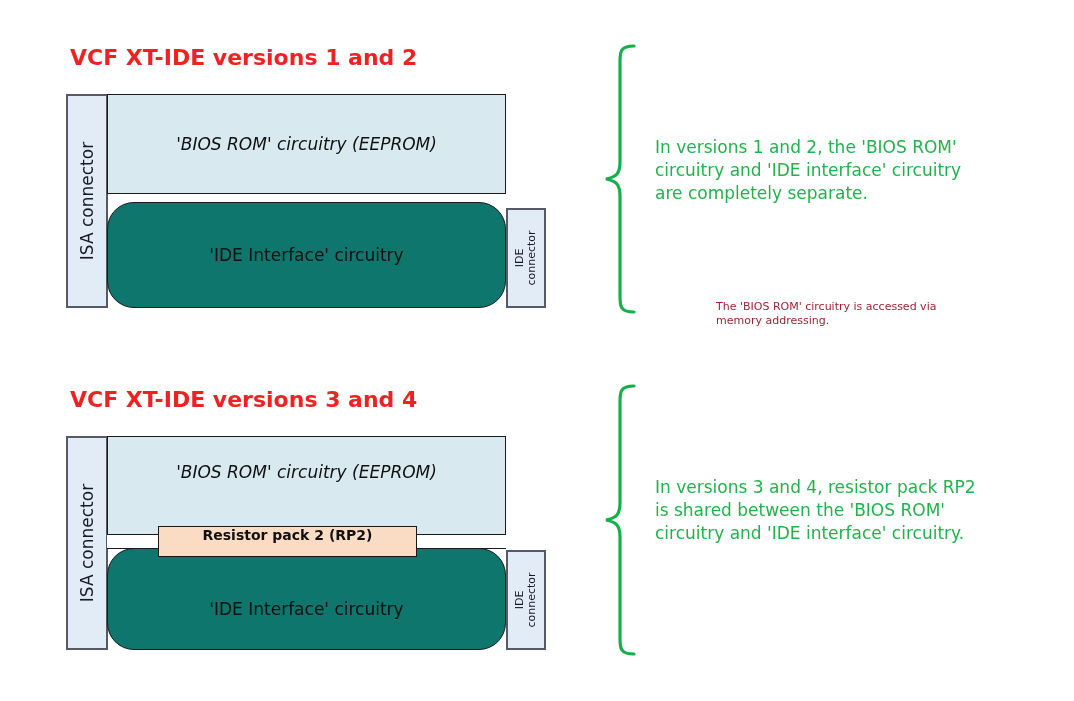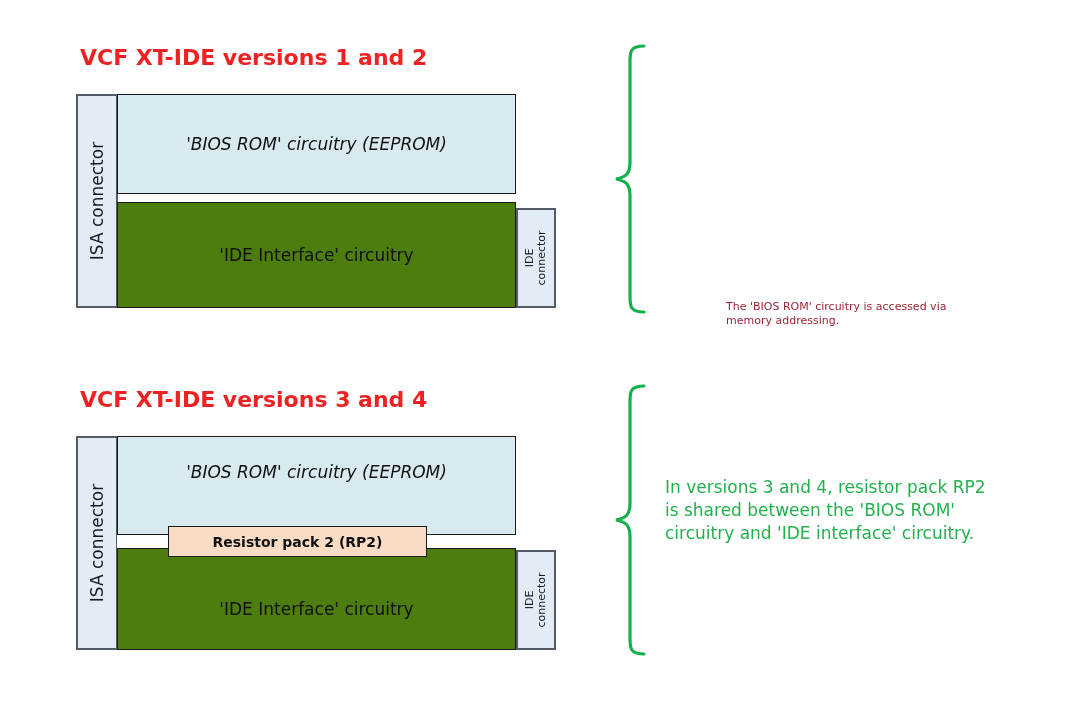--- a/index.html
+++ b/index.html
@@ -10,21 +10,21 @@
   body {
     width: 1074px;
     height: 701px;
     position: relative;
     overflow: hidden;
     font-family: "DejaVu Sans", sans-serif;
   }
 
   .stage {
     position: absolute;
-    left: 10px; top: 0;
+    left: 0; top: 0;
     width: 1044px;
     height: 701px;
   }
 
   
   .section-title {
     position: absolute;
     font-family: "DejaVu Sans", sans-serif;
     font-weight: bold;
     font-size: 22px;
@@ -91,39 +91,38 @@
     align-items: center;
     justify-content: center;
   }
   .block-label {
     font-family: "DejaVu Sans", sans-serif;
     font-size: 17px;
     color: #101010;
     white-space: nowrap;
   }
   .block.bios { background: #d8eaef; font-style: italic; }
-  .block.ide  { background: #4d7c0f; }
+  .block.ide  { background: #0f766e; border-radius: 27px; }
 
   
   .rail {
     position: absolute;
     border-top: 1.5px solid #1a1a1a;
     border-bottom: 1.5px solid #1a1a1a;
     background: #ffffff;
     box-sizing: border-box;
   }
 
   
   .rpack {
     position: absolute;
     background: #fadcc4;
     border: 1.5px solid #1a1a1a;
     box-sizing: border-box;
     display: flex;
-    align-items: center;
     justify-content: center;
     z-index: 6;
   }
   .rpack-label {
     font-family: "DejaVu Sans", sans-serif;
     font-weight: bold;
     font-size: 14px;
     color: #101010;
     white-space: nowrap;
   }
@@ -182,20 +181,23 @@
       <span class="vlabel2"><span>IDE</span><br><span>connector</span></span>
     </div>
   </div>
 
   <div class="brace" style="left:600px; top:44px;">
     <svg width="44" height="270" viewBox="0 0 44 270">
       <path d="M 34 2 C 20 2 20 8 20 18 L 20 118 C 20 130 16 133 6 135 C 16 137 20 140 20 152 L 20 252 C 20 262 20 268 34 268" fill="none" stroke="#14b04a" stroke-width="3.2" stroke-linecap="round"></path>
     </svg>
   </div>
 
+  <div class="note" id="note-v12">In versions 1 and 2, the 'BIOS ROM'
+circuitry and 'IDE interface' circuitry
+are completely separate.</div>
 
   <div class="footnote" id="footnote-1">The 'BIOS ROM' circuitry is accessed via
 memory addressing.</div>
 
   <div class="section-title" id="title-v34">VCF XT-IDE versions 3 and 4</div>
 
   <div class="board">
 
     <div class="isa-connector" style="left:66px; top:436px; width:42px; height:214px;">
       <span class="vlabel">ISA connector</span>

